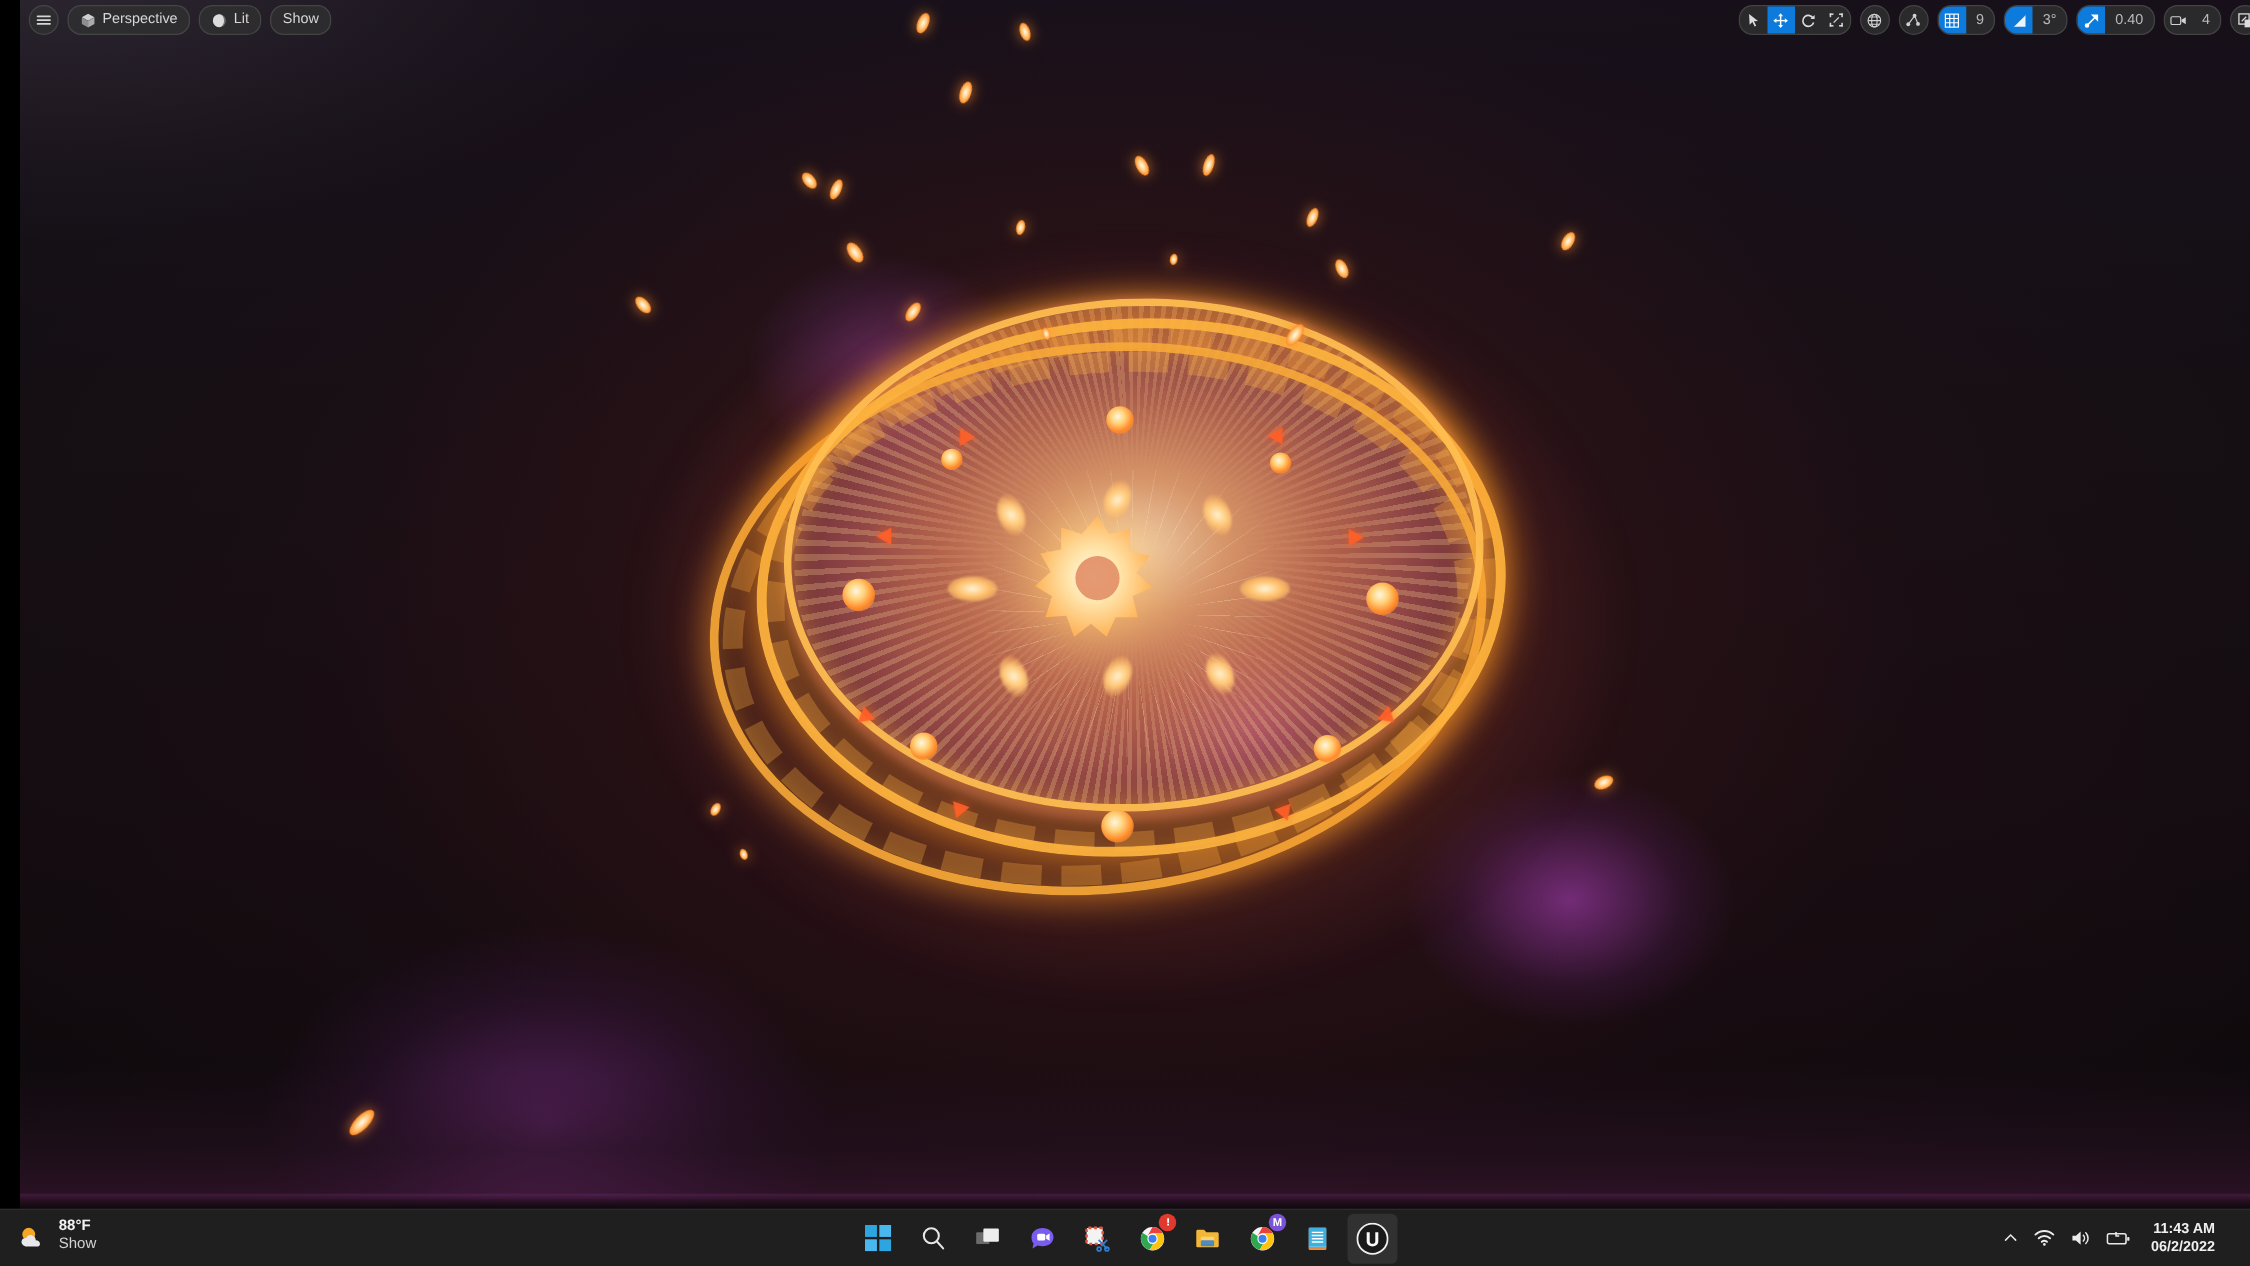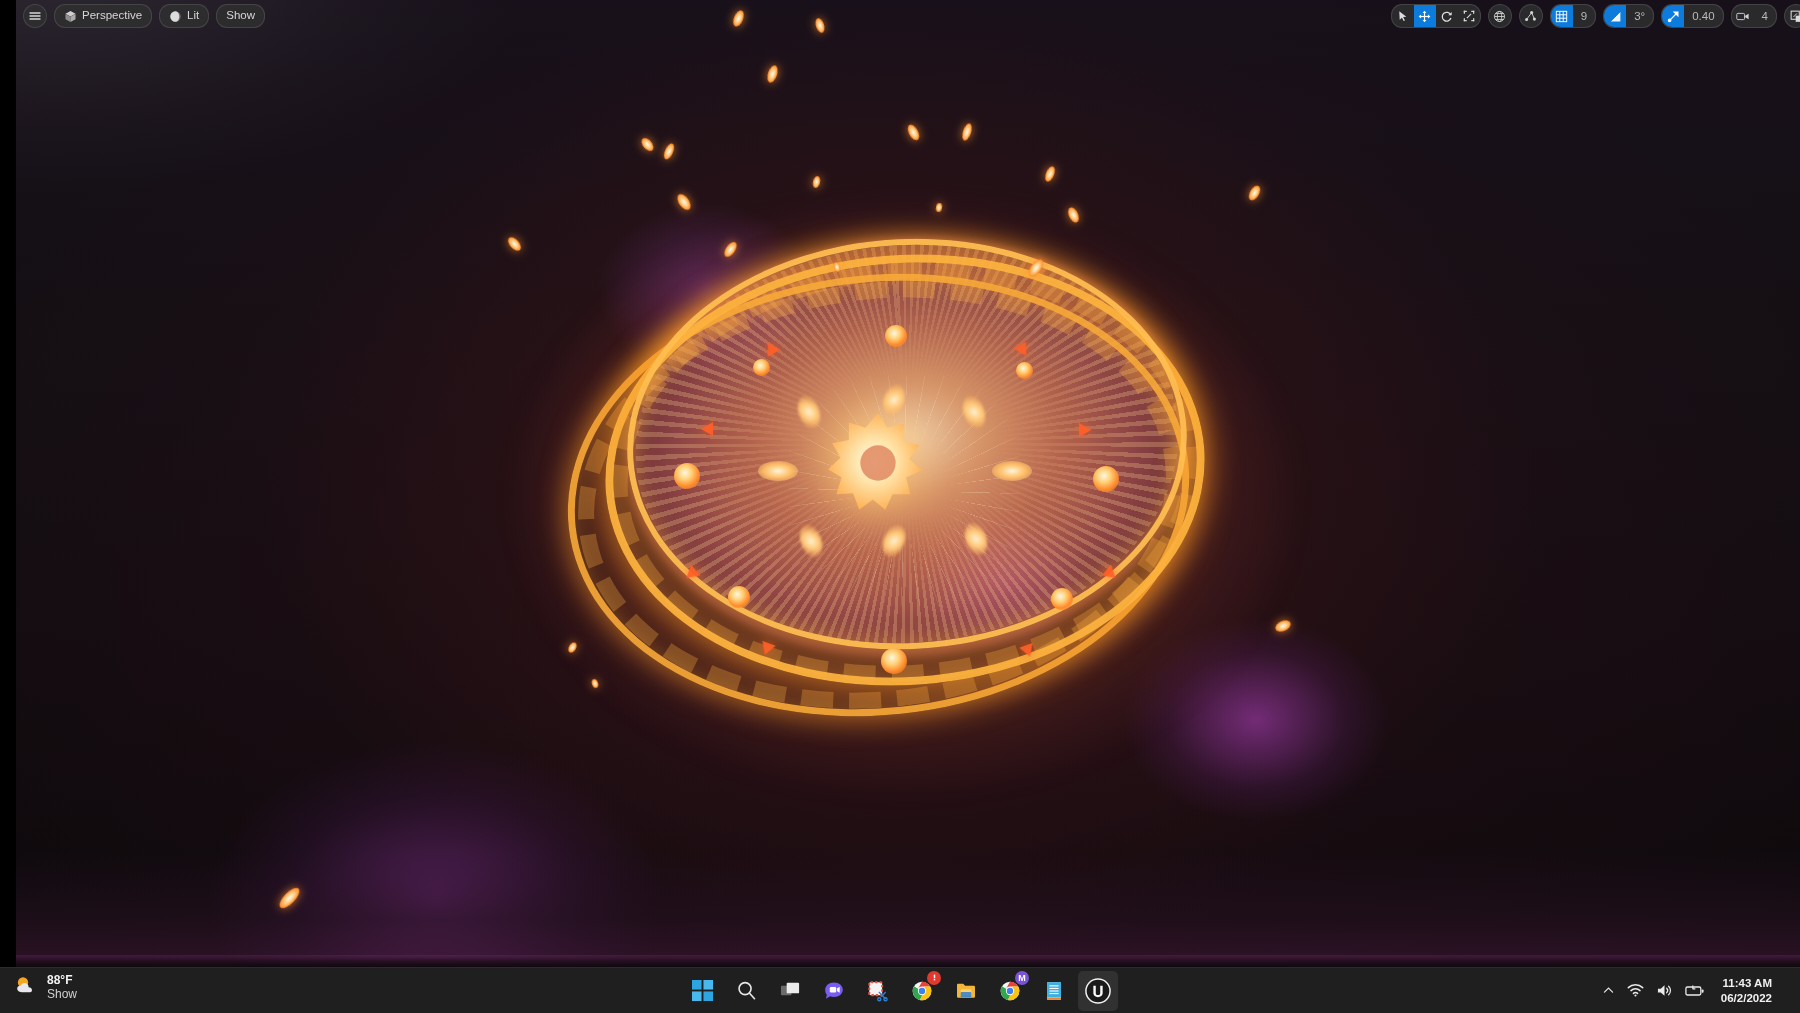--- a/index.html
+++ b/index.html
@@ -101,21 +101,21 @@
      background:rgba(48,48,48,.80);border:1px solid rgba(90,90,90,.55);}
   .seg .btn{width:22px;height:22px;display:flex;align-items:center;justify-content:center;color:#ccc;}
   .seg .btn.active{background:#0c7bdc;color:#fff;}
   .seg .val{padding:0 8px;color:#b9b9b9;font-size:11.5px;line-height:22px;}
   .seg.lone{border-radius:11px;}
   .ico{display:block;}
 
   
   #taskbar{position:absolute;left:0;bottom:0;width:1800px;height:45px;background:#1f1f1f;
      border-top:1px solid #2b2b2b;z-index:40;}
-  #weather{position:absolute;left:14px;top:5px;display:flex;align-items:flex-start;gap:9px;}
+  #weather{position:absolute;left:14px;top:5px;display:flex;align-items:flex-end;gap:9px;}
   #weather .wtxt{display:flex;flex-direction:column;justify-content:center;line-height:1.2;}
   #weather .wtemp{color:#f2f2f2;font-size:12px;font-weight:bold;}
   #weather .wdesc{color:#d2d2d2;font-size:12px;}
   #tb-center{position:absolute;left:50%;top:0;transform:translateX(-50%);height:45px;
      display:flex;align-items:center;gap:4px;}
   .tbapp{position:relative;width:40px;height:40px;border-radius:5px;display:flex;align-items:center;
      justify-content:center;}
   .tbapp.active{background:#313131;}
   .badge{position:absolute;top:0px;right:1px;width:14px;height:14px;border-radius:50%;
      display:flex;align-items:center;justify-content:center;font-size:9px;color:#fff;font-weight:bold;}

